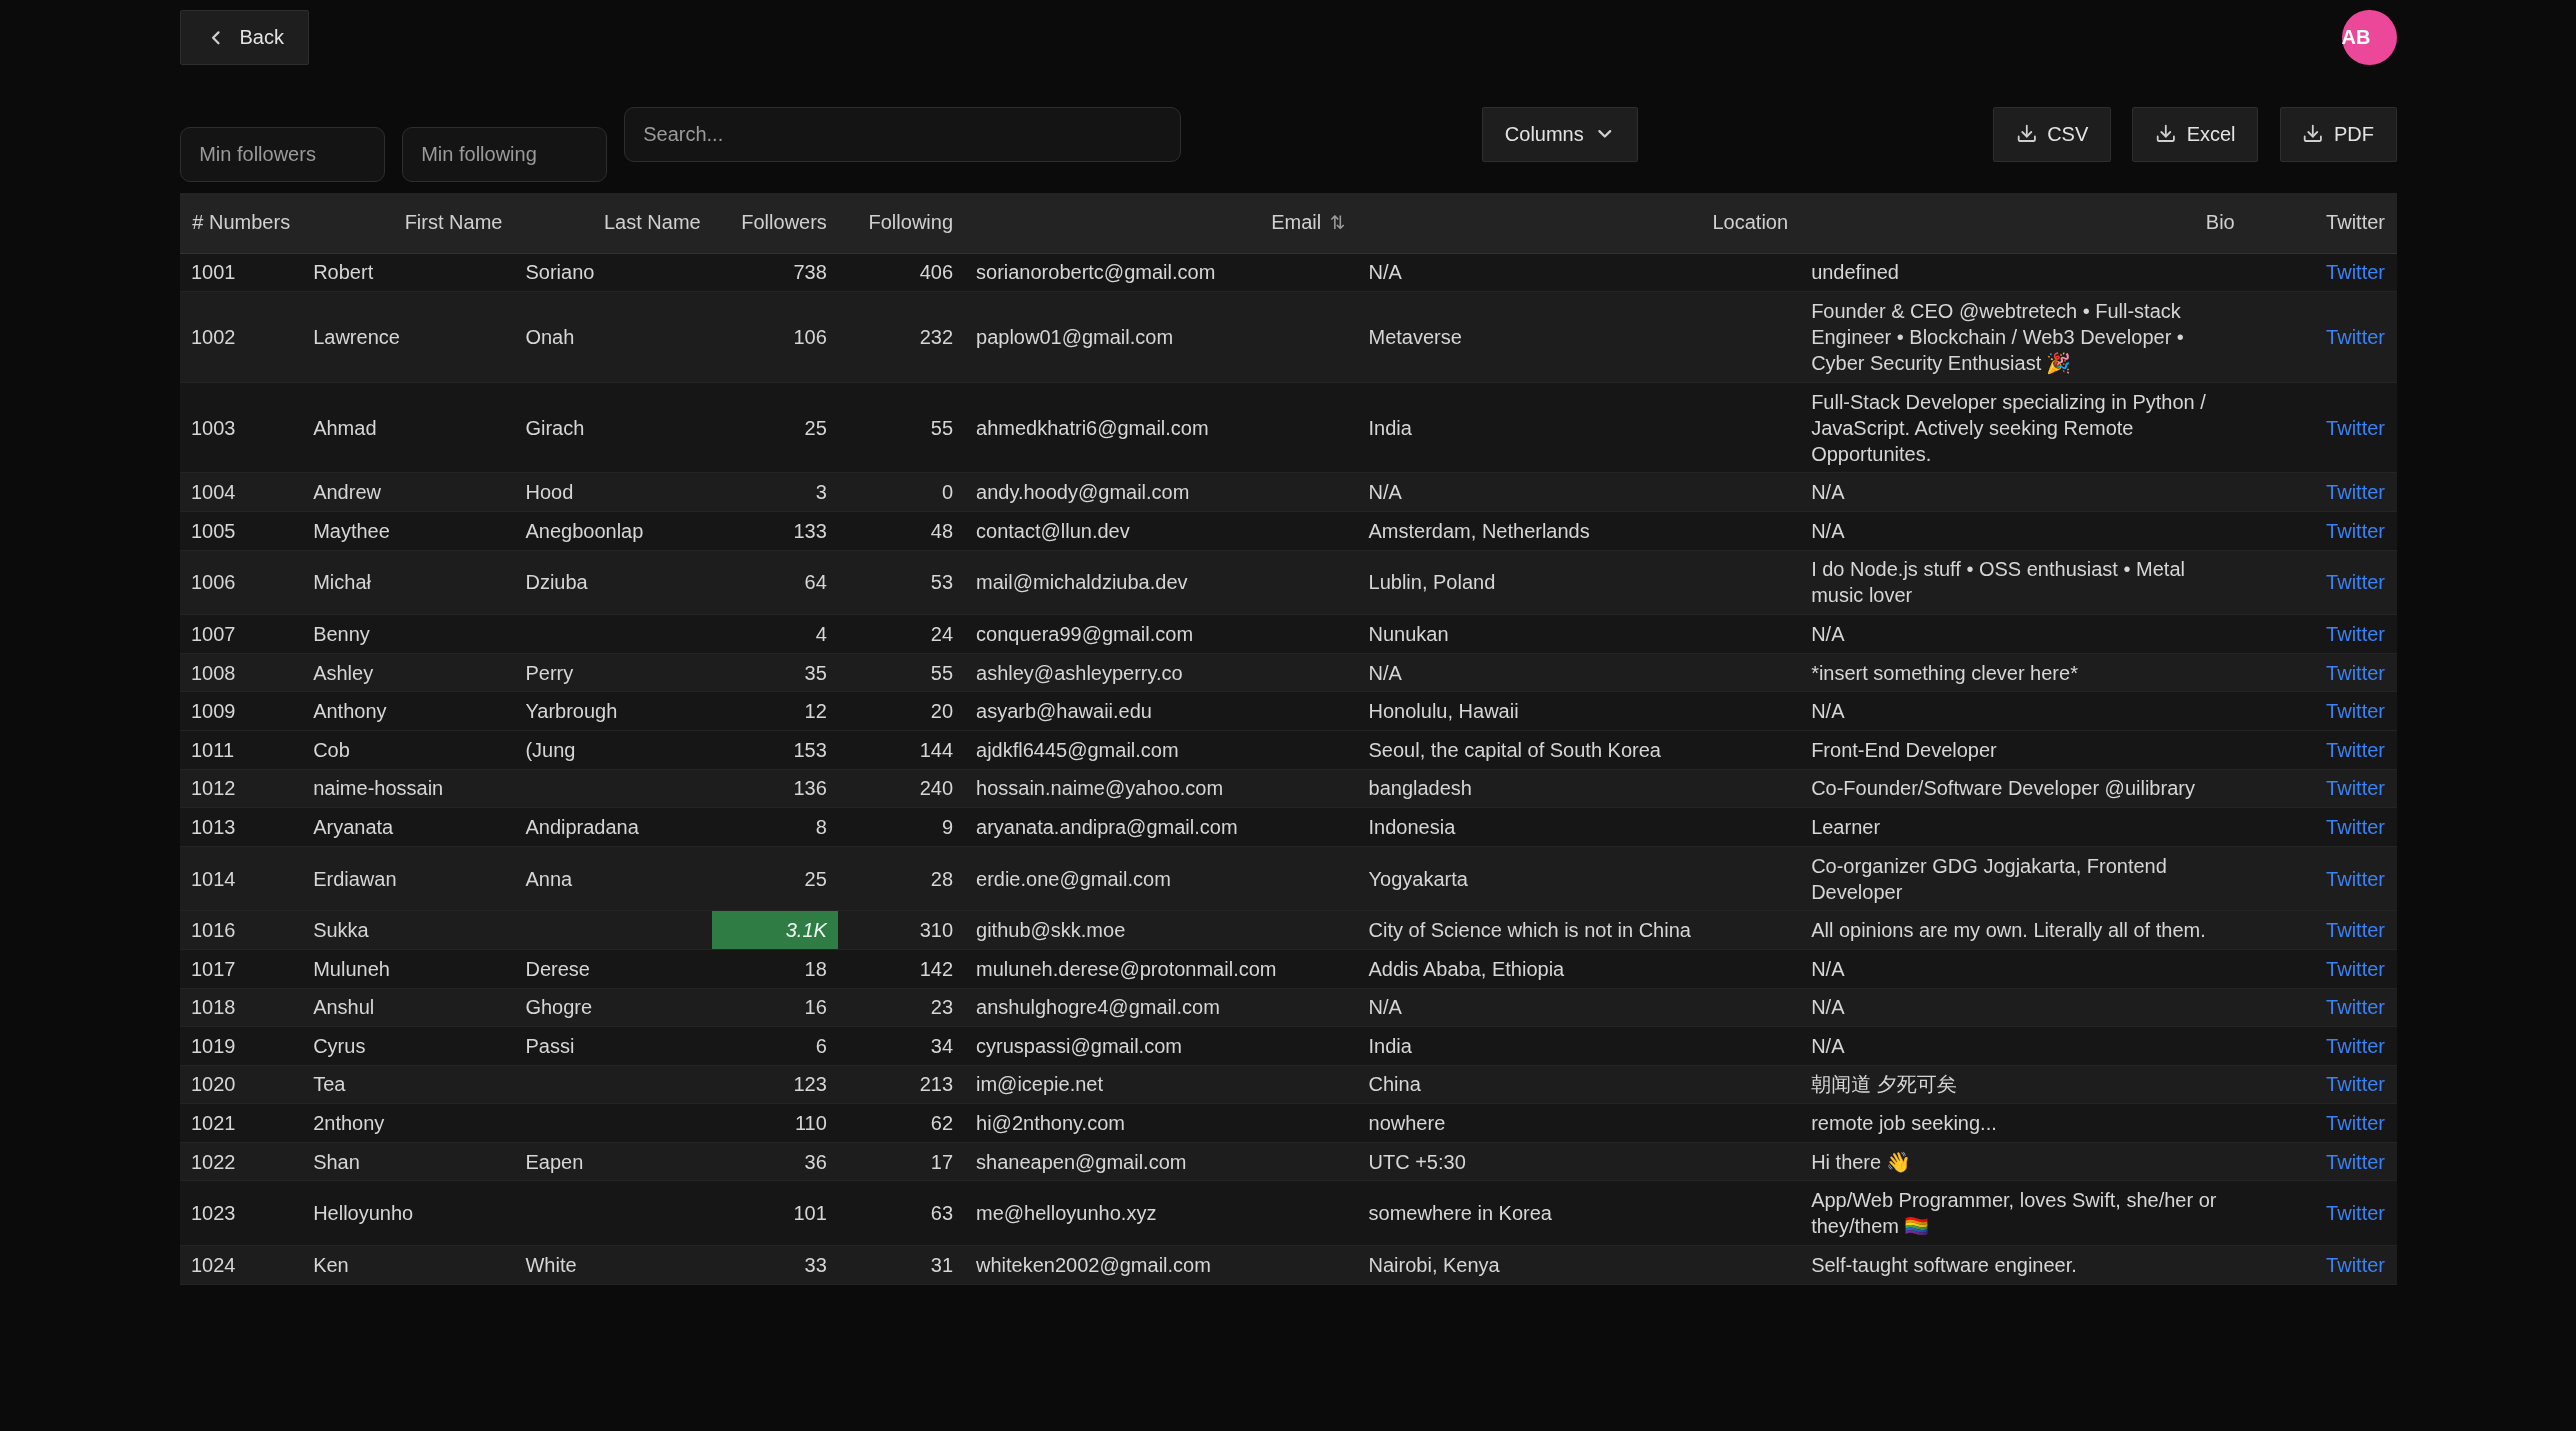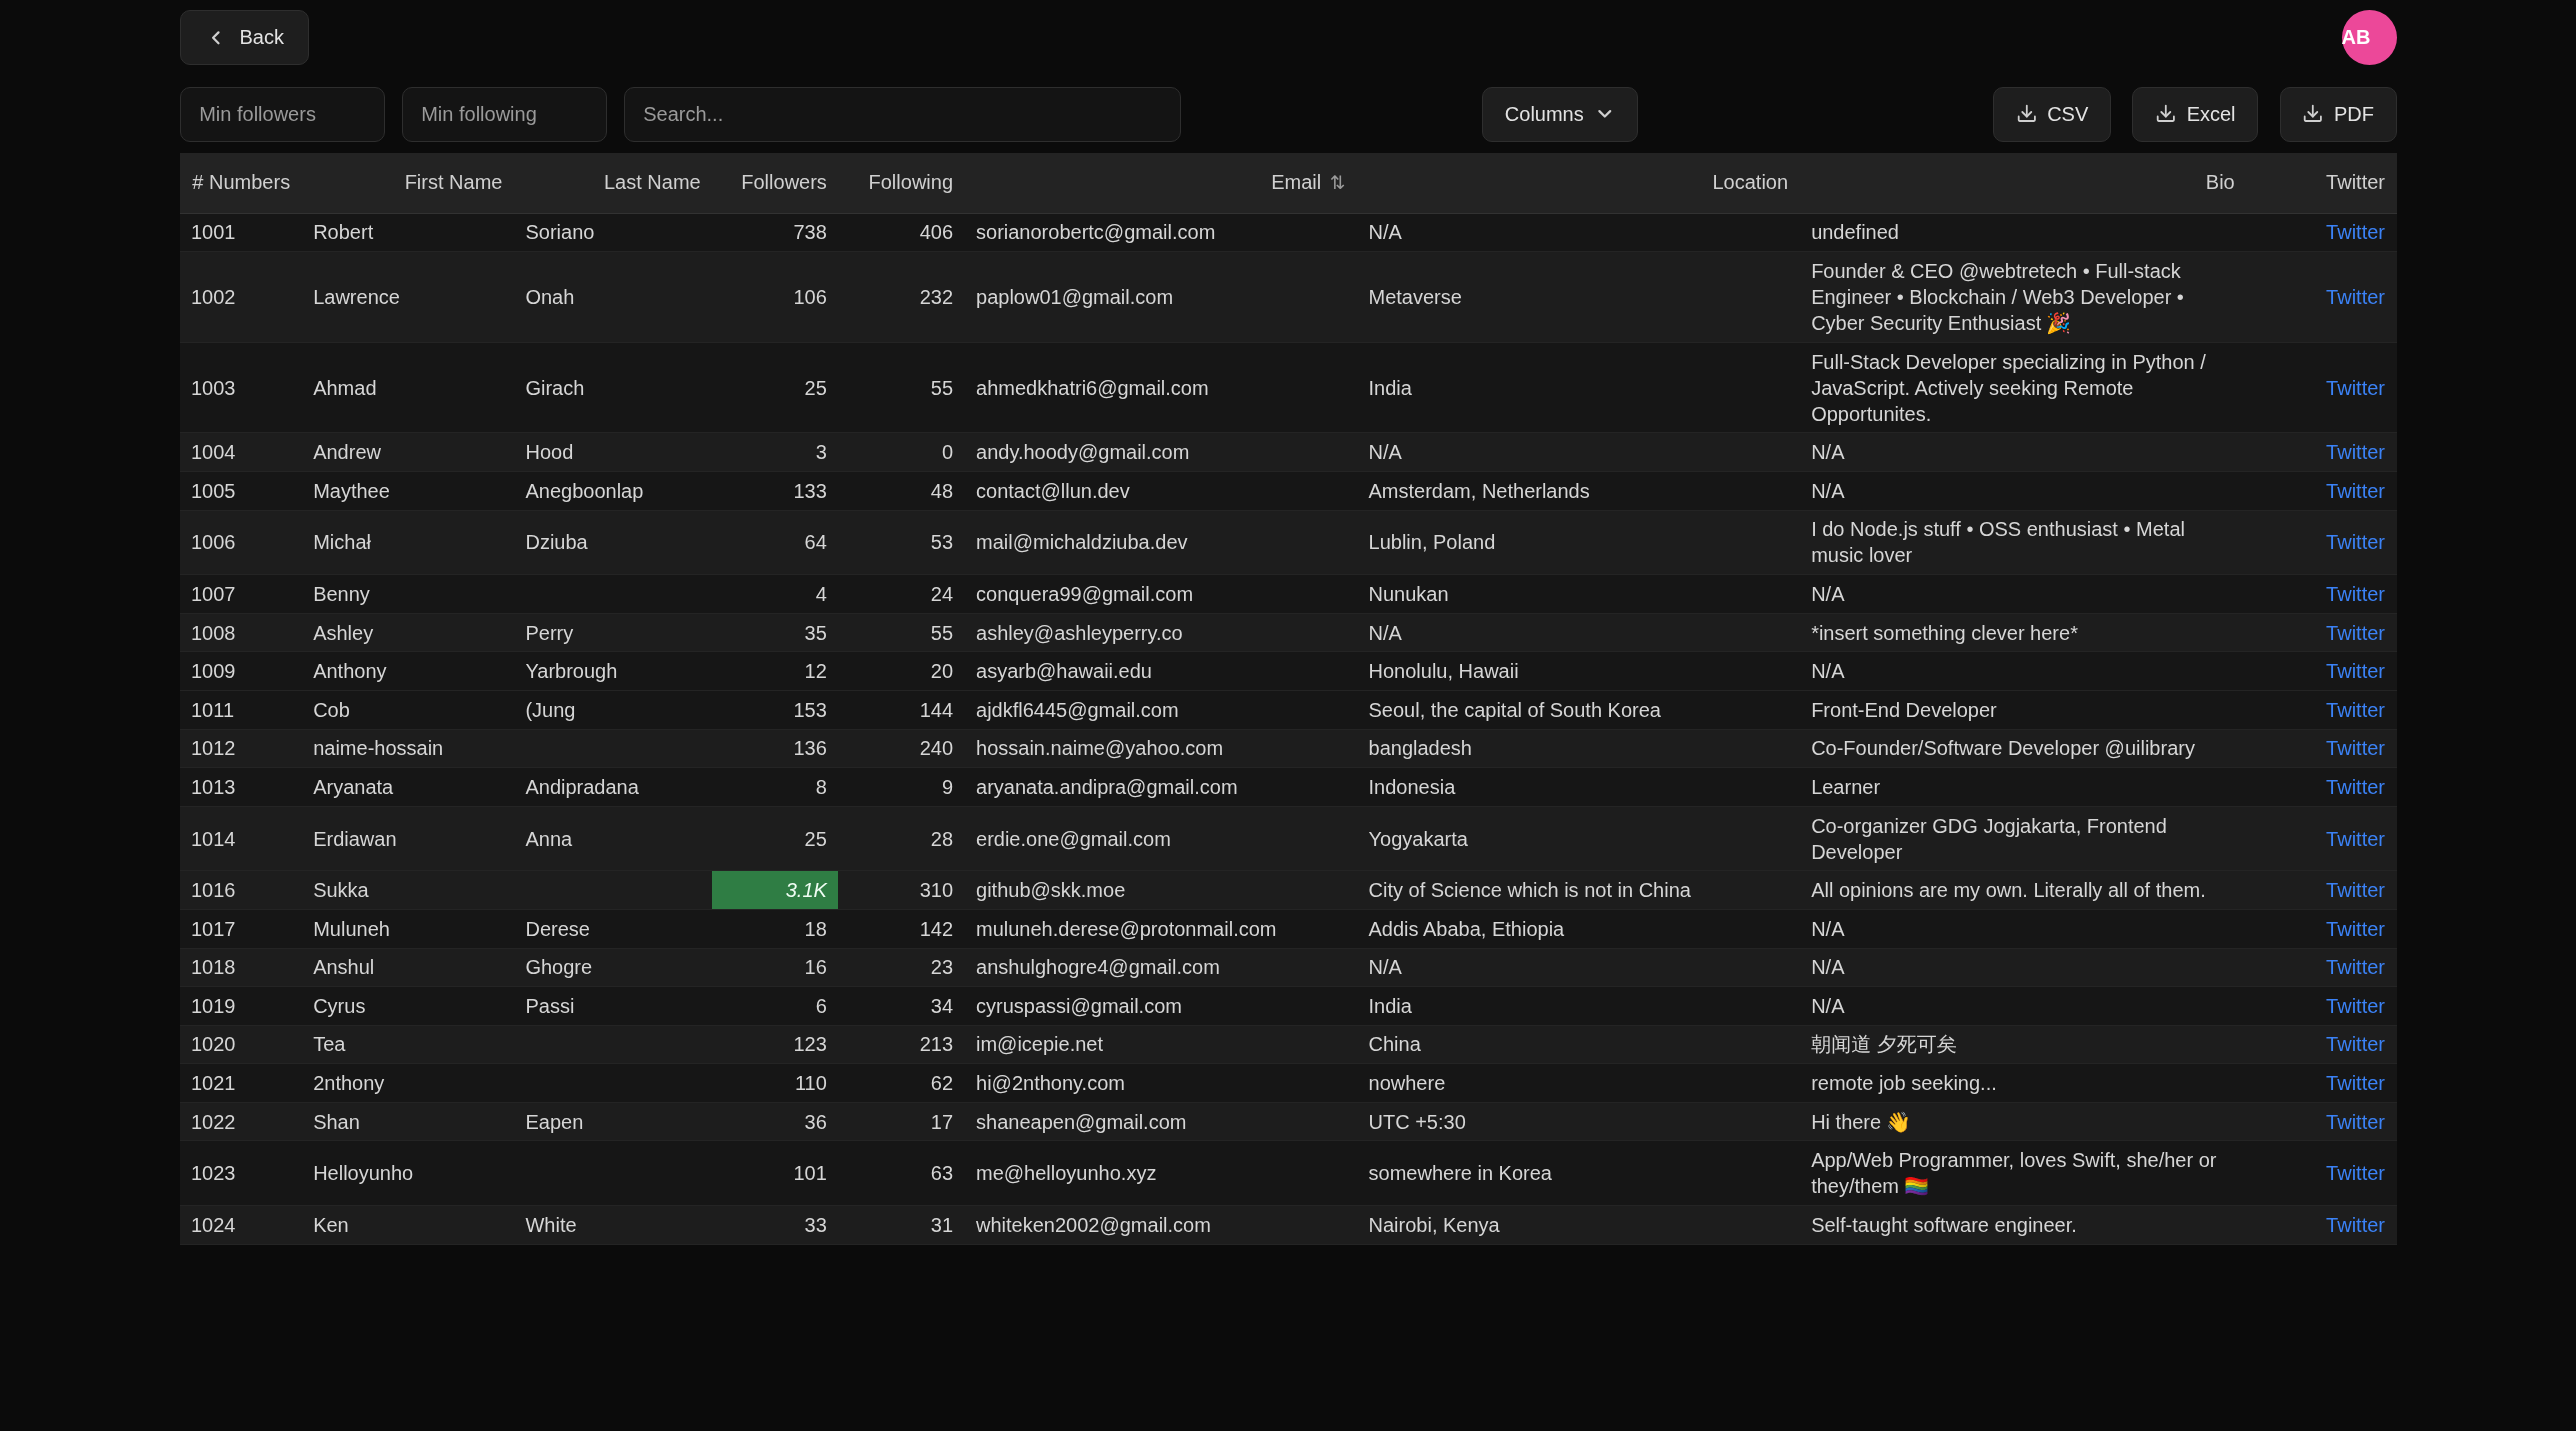--- a/index.html
+++ b/index.html
@@ -10,42 +10,42 @@
     font-family: "Liberation Sans", sans-serif;
     color: #d6d6d6;
   }
   .page { width: 2217px; margin: 0 auto; padding-top: 10px; }
 
   
   .topbar { display: flex; align-items: center; justify-content: space-between; margin-bottom: 21.6px; }
   .btn {
     display: inline-flex; align-items: center; gap: 10px;
     height: 55px; padding: 0 21.6px;
-    background: #1e1e1e; border: 0.7px solid #2e2e2e; border-radius: 10px;
+    background: #1e1e1e; border: 0.7px solid #2e2e2e; border-radius: 2px;
     color: #e3e3e3; font-size: 20px; font-family: inherit; cursor: pointer;
     white-space: nowrap;
   }
   .btn svg { width: 21.6px; height: 21.6px; stroke: #cfcfcf; }
   .back-btn { padding: 0 24.4px; gap: 13px; }
   .avatar {
     width: 55px; height: 55px; border-radius: 50%;
     background: #ec4899; color: #ffffff;
     display: flex; align-items: center; justify-content: flex-start;
     font-size: 20px; font-weight: 700; cursor: pointer; user-select: none;
   }
 
   
   .toolbar { display: flex; align-items: center; gap: 17px; margin-bottom: 11.5px; }
   .tb-input {
     height: 55px; padding: 0 18.7px;
     background: #141414; border: 0.7px solid #2e2e2e; border-radius: 10px;
     color: #e5e5e5; font-size: 20px; font-family: inherit; outline: none;
   }
   .tb-input::placeholder { color: #9a9a9a; }
-  .w-minf { width: 205px; }
+  .w-minf { width: 205px; margin-top: 40px; }
   .w-search { width: 557px; }
   .columns-btn { margin-left: auto; margin-right: 338px; }
   .export-group { display: flex; gap: 21.6px; }
 
   
   table { width: 2217px; border-collapse: collapse; table-layout: fixed; font-size: 20px; }
   thead th {
     background: #232323; color: #d0d0d0; font-weight: 500;
     height: 60px; padding: 5.8px 11.5px; text-align: right; vertical-align: middle;
     border-bottom: 0.7px solid #323232;

